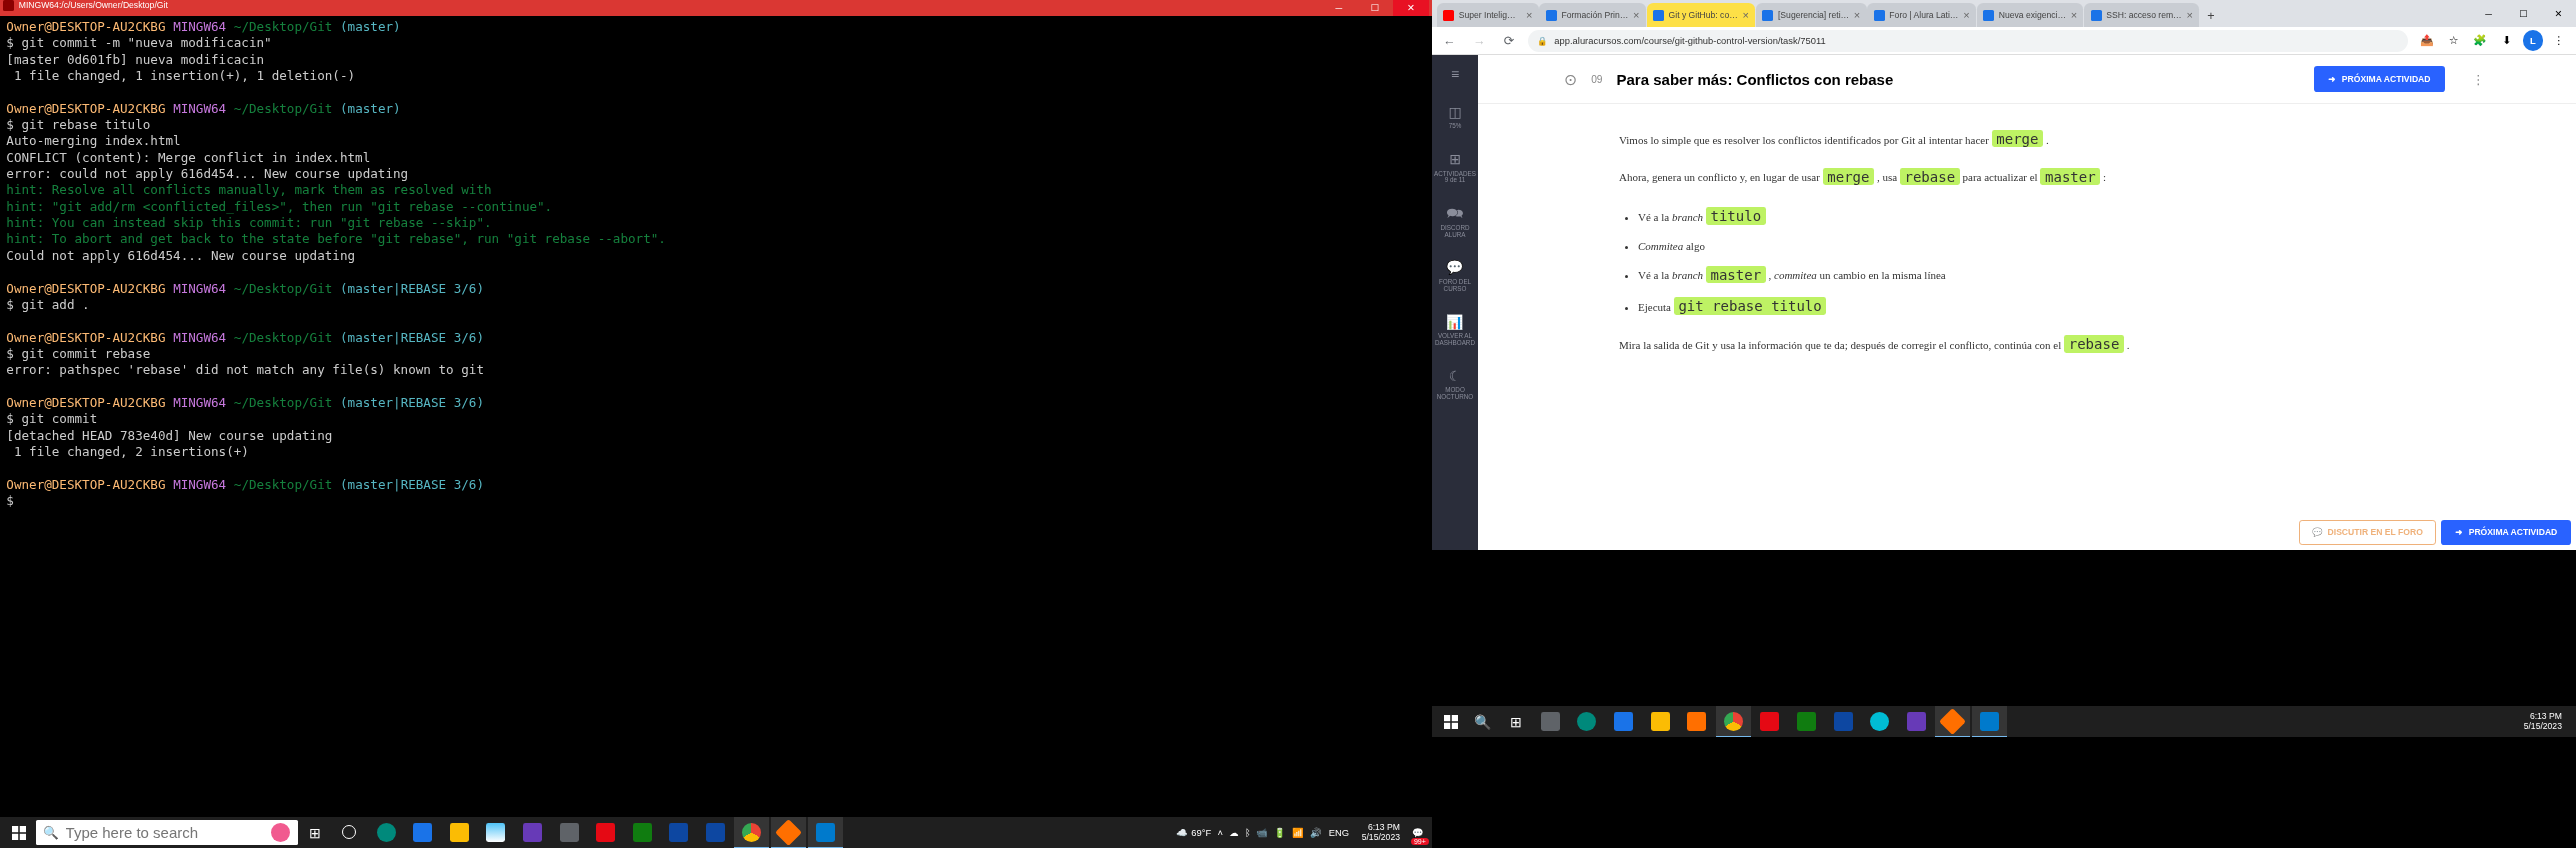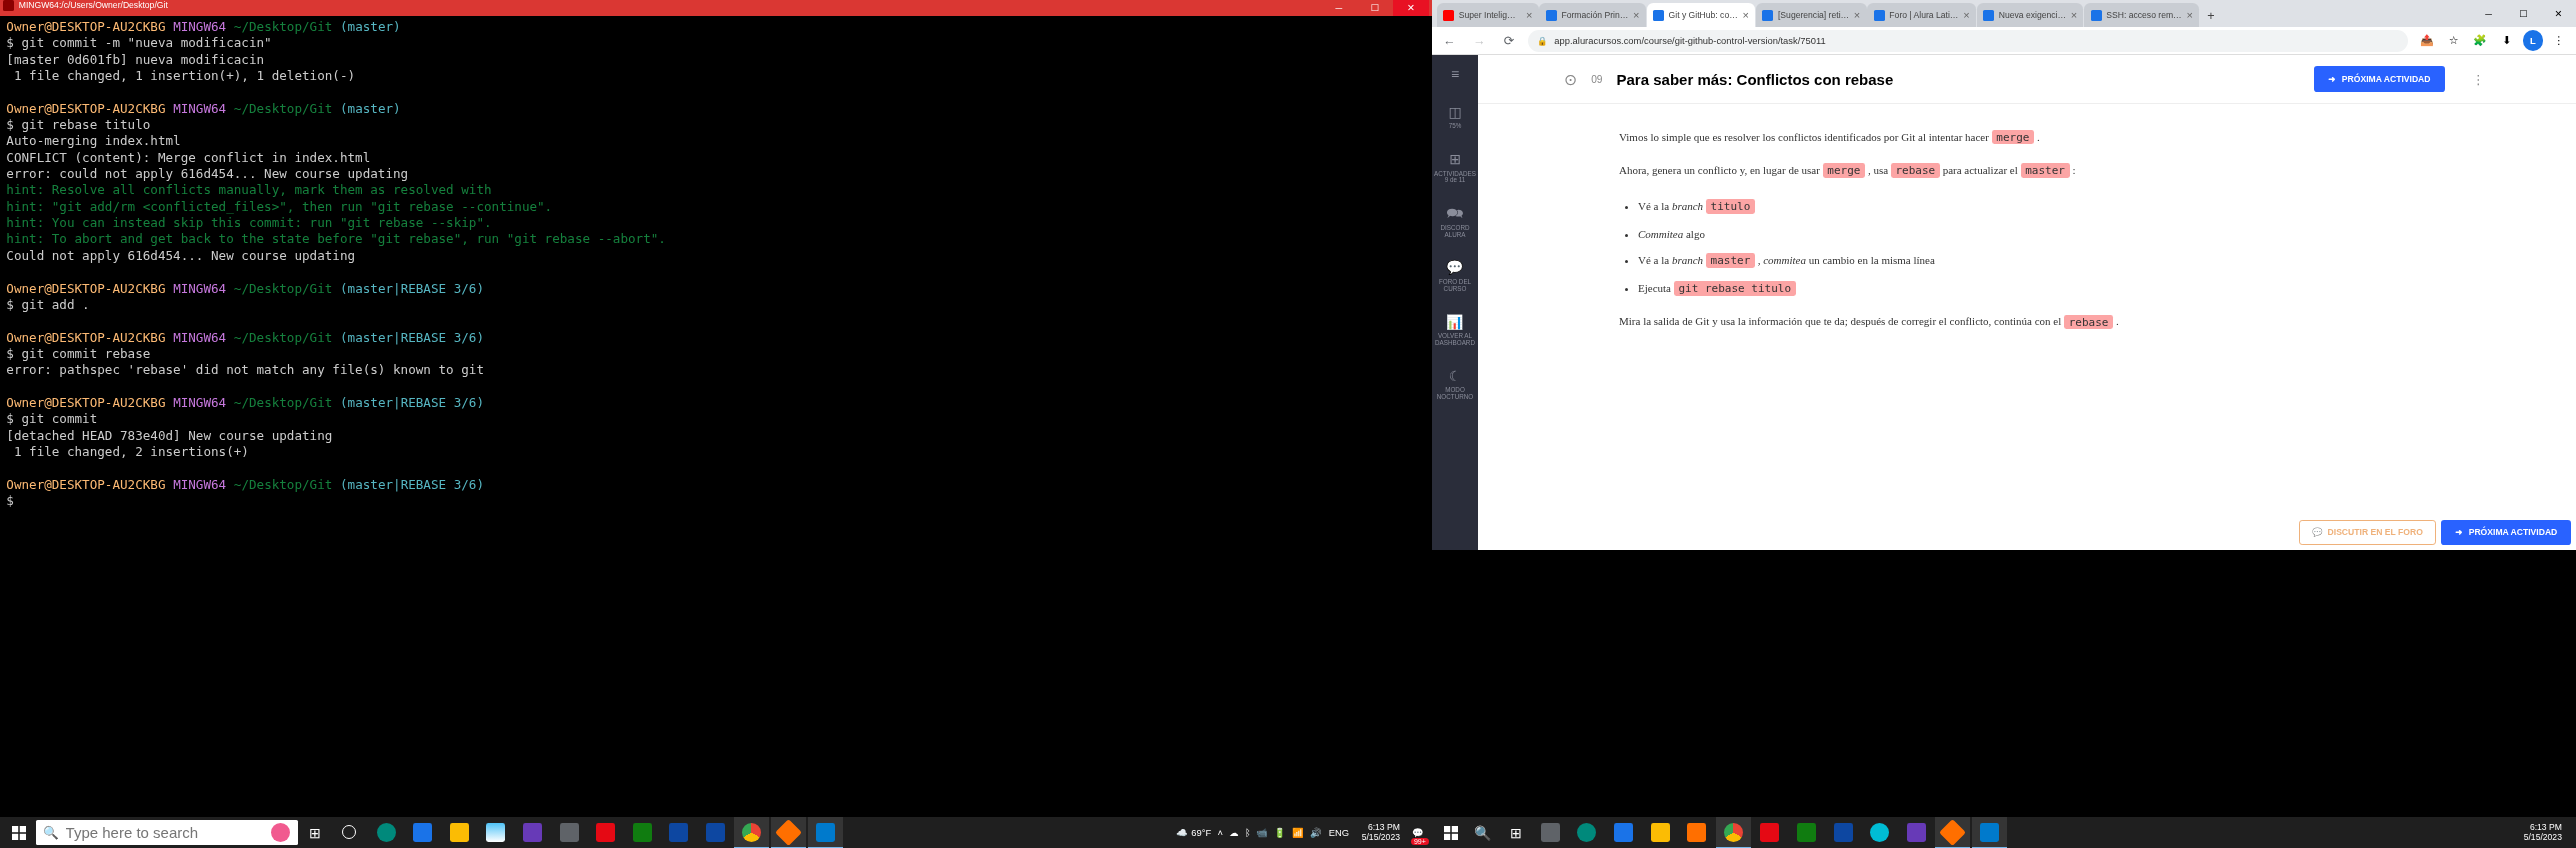--- a/index.html
+++ b/index.html
@@ -1,18 +1,18 @@
 <!DOCTYPE html>
 <html style="font-size:12.6px"><head>
 <meta charset="utf-8">
 <style>
 * { margin: 0; padding: 0; box-sizing: border-box; }
 body { width: 2576px; height: 848px; background: #000; font-family: 'Segoe UI', sans-serif; overflow: hidden; display: flex; }
 .left-monitor { width: 1432px; height: 848px; position: relative; background: #000; }
-.right-monitor { width: 1144px; height: 848px; position: relative; background: #1a1a1a; }
+.right-monitor { width: 1144px; height: 737px; position: relative; background: #1a1a1a; }
 
 
 .terminal-titlebar { height: 15.7px; background: #da3733; display: flex; padding: 0 3.1px; font-size: 8.6px; color: #fff; }
 .terminal-titlebar .title-icon { width: 11px; height: 11px; margin-right: 4.7px; background: #8b0000; border-radius: 1.6px; }
 .terminal-titlebar .title-text { flex: 1; color: #fff; }
 .terminal-controls { display: flex; gap: 0; }
 .terminal-controls .btn { width: 36px; height: 15.7px; display: flex; align-items: center; justify-content: center; color: #fff; font-size: 9.4px; }
 .terminal-controls .close { background: #e81123; }
 .terminal-body { background: #000; padding: 3.1px 6.3px; font-family: 'Consolas', monospace; font-size: 12.6px; line-height: 1.3; height: calc(100% - 47px); overflow: hidden; white-space: pre; }
 .t-green { color: #fdba74; }
@@ -31,21 +31,21 @@
 .taskbar .app-btn.active { border-bottom-color: #76b9ed; background: rgba(255,255,255,0.1); }
 .taskbar .app-ico { width: 19px; height: 19px; border-radius: 2.4px; }
 .taskbar .systray { margin-left: auto; display: flex; align-items: center; gap: 6.3px; color: #fff; font-size: 9.4px; padding-right: 4.7px; }
 .taskbar .weather { display: flex; align-items: center; gap: 3.1px; color: #fff; font-size: 9.4px; }
 .taskbar .clock { text-align: right; line-height: 1.1; font-size: 8.6px; padding: 0 6.3px; }
 .badge { position: absolute; bottom: 3.1px; right: 3.1px; background: #e81123; color: #fff; border-radius: 6.3px; font-size: 7px; padding: 0 3.1px; }
 
 
 .browser { position: absolute; top: 0; left: 0; right: 0; height: 550px; background: #fff; display: flex; flex-direction: column; }
 .tab-strip { height: 27px; background: #dee1e6; display: flex; align-items: flex-end; padding-left: 4.7px; }
-.tab { height: 23.6px; min-width: 102px; max-width: 118px; background: #ffffff; border-radius: 6.3px 6.3px 0 0; display: flex; align-items: center; padding: 0 6.3px; font-size: 8.6px; color: #444; gap: 4.7px; margin-right: 0.8px; overflow: hidden; }
+.tab { height: 23.6px; min-width: 102px; max-width: 118px; background: #fde047; border-radius: 6.3px 6.3px 0 0; display: flex; align-items: center; padding: 0 6.3px; font-size: 8.6px; color: #444; gap: 4.7px; margin-right: 0.8px; overflow: hidden; }
 .tab.inactive { background: #c9cdd3; }
 .tab .tab-fav { width: 11px; height: 11px; border-radius: 1.6px; flex-shrink: 0; }
 .tab .tab-label { flex: 1; white-space: nowrap; overflow: hidden; text-overflow: ellipsis; }
 .tab .tab-close { font-size: 11px; color: #666; flex-shrink: 0; }
 .tab-new { width: 22px; height: 22px; display: flex; align-items: center; justify-content: center; font-size: 12.6px; color: #444; }
 .window-controls { margin-left: auto; display: flex; }
 .window-controls .wbtn { width: 35px; height: 27px; display: flex; align-items: center; justify-content: center; font-size: 9.4px; }
 .addr-bar { height: 28px; background: #fff; border-bottom: 0.8px solid #ddd; display: flex; align-items: center; padding: 0 6.3px; gap: 7.9px; }
 .addr-bar .nav-btn { width: 22px; height: 22px; display: flex; align-items: center; justify-content: center; color: #5f6368; font-size: 12.6px; }
 .addr-input { flex: 1; height: 22px; background: #f1f3f4; border-radius: 11px; display: flex; align-items: center; padding: 0 9.4px; font-size: 9.4px; color: #333; gap: 6.3px; }
@@ -63,21 +63,21 @@
 .alura-header { height: 49px; border-bottom: 0.8px solid #eee; display: flex; align-items: center; padding: 0 86px 0 86px; gap: 14px; }
 .alura-header .lesson-num { color: #888; font-size: 10.2px; }
 .alura-header .lesson-title { font-size: 15px; font-weight: 700; color: #000000; flex: 1; }
 .btn-next { background: #2962ff; color: #fff; border: none; padding: 7.9px 14px; border-radius: 3.1px; font-size: 8.6px; font-weight: bold; display: flex; align-items: center; gap: 6.3px; cursor: pointer; }
 .kebab { width: 23.6px; height: 23.6px; display: flex; align-items: center; justify-content: center; color: #888; margin-left: 7.9px; }
 .alura-content { padding: 23.6px 141px; font-size: 11px; color: #333; line-height: 1.7; font-family: Georgia, serif; }
 .alura-content p { margin-bottom: 14px; }
 .alura-content ul { margin: 16px 0 14px 19px; }
 .alura-content li { margin-bottom: 7.9px; }
 .alura-content em { font-style: italic; }
-code.inline { background: #fca5a5; padding: 0.8px 4.7px; border-radius: 2.4px; font-family: Consolas, monospace; font-size: 11px; font-style: normal; }
+code.inline { background: #bef264; padding: 0.8px 4.7px; border-radius: 2.4px; font-family: Consolas, monospace; font-size: 14px; font-style: normal; }
 .alura-footer { position: absolute; bottom: 0; right: 0; display: flex; gap: 4.7px; padding: 4.7px; }
 .btn-forum { background: #fff; color: #e67e22; border: 0.8px solid #e67e22; padding: 6.3px 12.6px; border-radius: 3.1px; font-size: 8.6px; font-weight: bold; display: flex; align-items: center; gap: 4.7px; opacity: 0.6; }
 
 
 .right-black { position: absolute; top: 550px; left: 0; right: 0; bottom: 31px; background: #000; }
 
 
 .ic-red { background: #ff0000; }
 .ic-blue { background: #1a73e8; }
 .ic-purple { background: #673ab7; }

